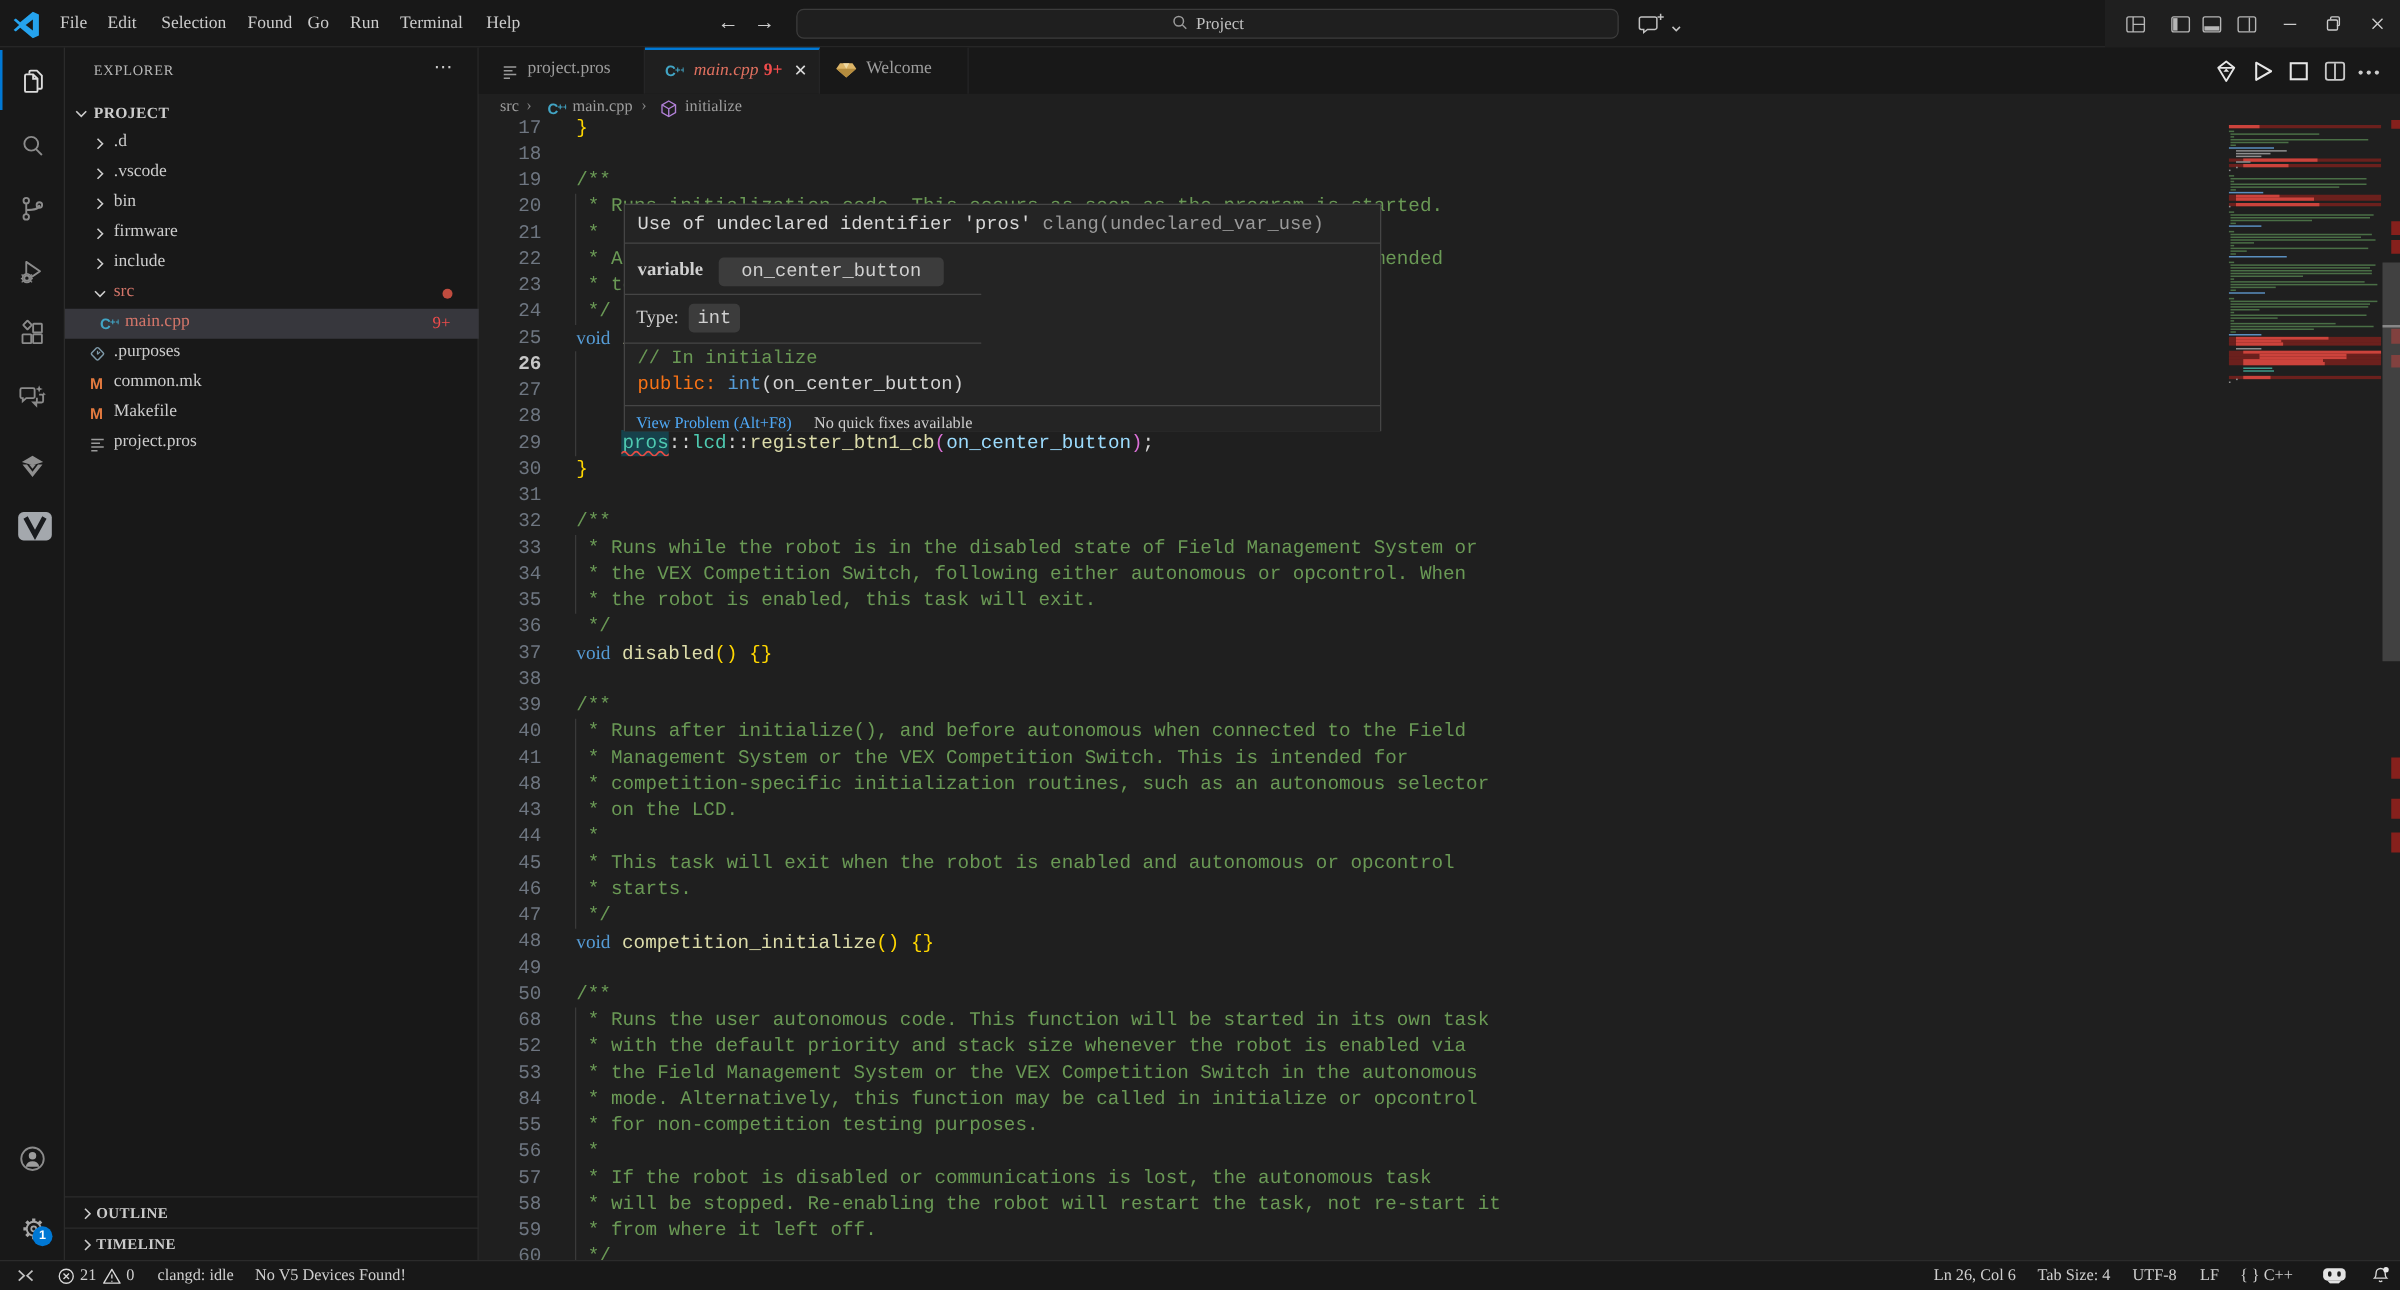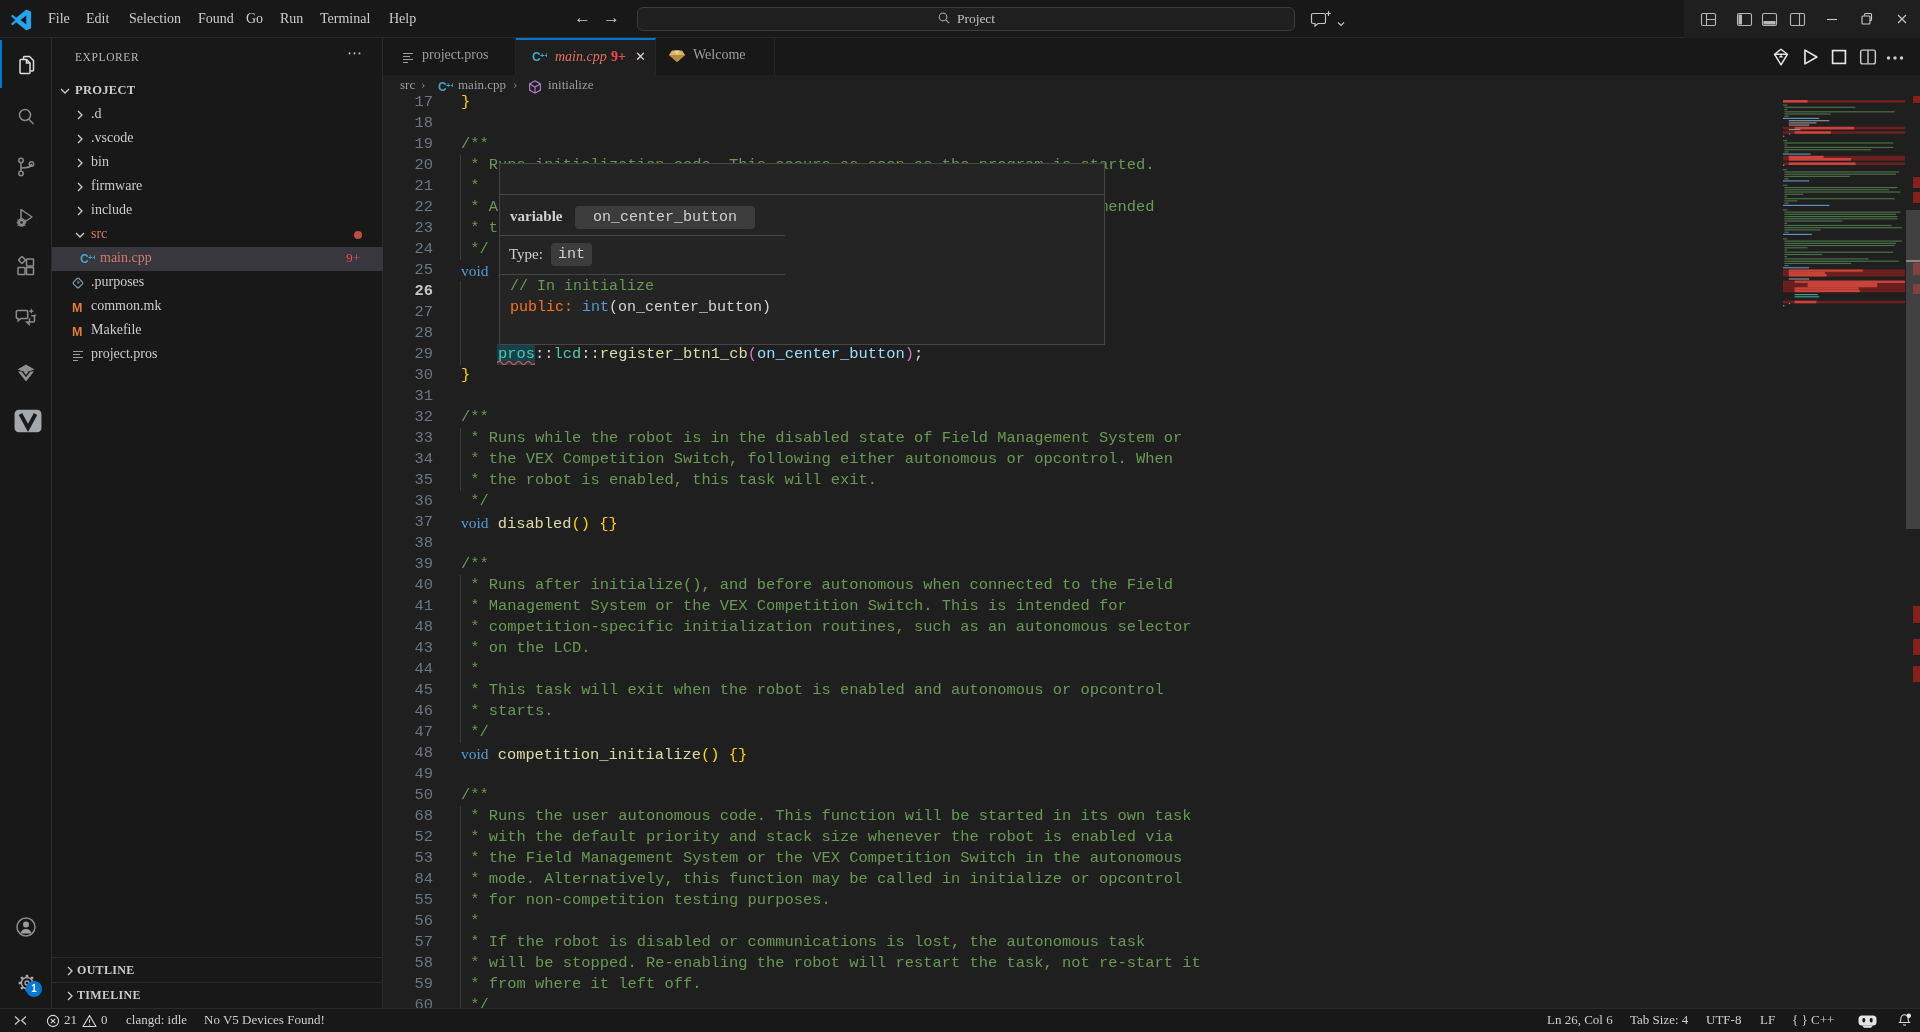--- a/index.html
+++ b/index.html
@@ -518,29 +518,31 @@
 <div class="abs" style="left:1913px;top:606px;width:7px;height:17px;background:#86201c"></div>
 <div class="abs" style="left:1913px;top:639px;width:7px;height:16px;background:#86201c"></div>
 <div class="abs" style="left:1913px;top:666px;width:7px;height:16px;background:#86201c"></div>
 <div id="scrollslider"></div>
 <div class="abs" style="left:1906px;top:260px;width:14px;height:2px;background:rgba(225,225,225,0.45)"></div>
 <svg class="abs" style="left:497px;top:360px" width="38" height="5">
     <path d="M0 3 q2.4 -3.4 4.8 0 t4.8 0 t4.8 0 t4.8 0 t4.8 0 t4.8 0 t4.8 0 t4.8 0" stroke="#e84c44" stroke-width="1.3" fill="none"></path>
   </svg>
 
 <div id="hover">
+  <div class="abs hmono" style="left:10px;top:7px"><span style="color:#d8d8d8">Use of undeclared identifier 'pros' </span><span style="color:#9a9a9a">clang(undeclared_var_use)</span></div>
   <div class="hdiv" style="top:30px"></div>
   <div class="abs" style="left:10px;top:44px;font-weight:bold;font-size:15px;color:#d0d0d0">variable</div>
   <div class="hchip" style="left:75px;top:42px;padding:3px 18px">on_center_button</div>
   <div class="hdiv" style="top:71px;width:285px"></div>
   <div class="abs" style="left:9px;top:82px;font-size:15px;color:#d0d0d0">Type:</div>
   <div class="hchip" style="left:51px;top:79px;padding:3px 7px">int</div>
   <div class="hdiv" style="top:110px;width:285px"></div>
   <div class="abs hmono" style="left:10px;top:114px;color:#6A9955">// In initialize</div>
   <div class="abs hmono" style="left:10px;top:135px"><span style="color:#f97316">public:</span><span style="color:#d4d4d4"> </span><span style="color:#569cd6">int</span><span style="color:#d4d4d4">(on_center_button)</span></div>
+  <div class="hstatus"><span style="color:#4fa8f5">View Problem (Alt+F8)</span><span style="color:#cccccc;margin-left:18px">No quick fixes available</span></div>
 </div>
 
 <div id="statusbar"></div>
 
 <div class="abs" style="left:13px;top:1013px"><svg width="15" height="15" viewBox="0 0 15 15" fill="none" stroke="#c0c0c0" stroke-width="1.4">
       <path d="M2 3.5l4.3 4L2 11.5M13 3.5l-4.3 4 4.3 4"></path>
     </svg></div>
 <div class="abs" style="left:46px;top:1014px"><svg width="14" height="14" viewBox="0 0 14 14" fill="none" stroke="#d8d8d8" stroke-width="1.1">
       <circle cx="7" cy="7" r="5.6"></circle>
       <path d="M4.8 4.8l4.4 4.4M9.2 4.8l-4.4 4.4"></path>

